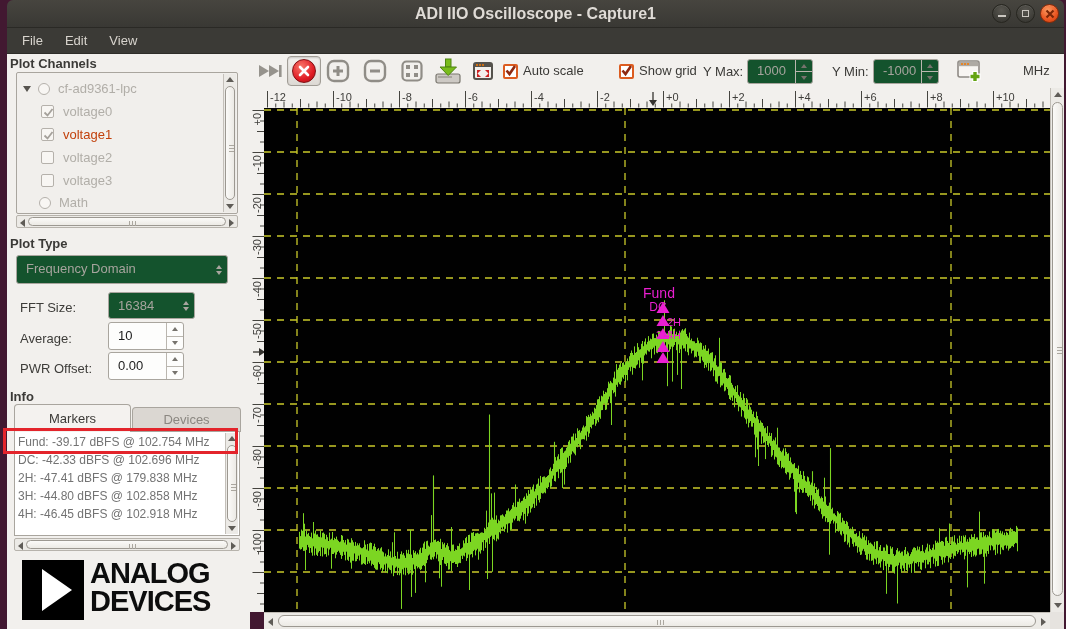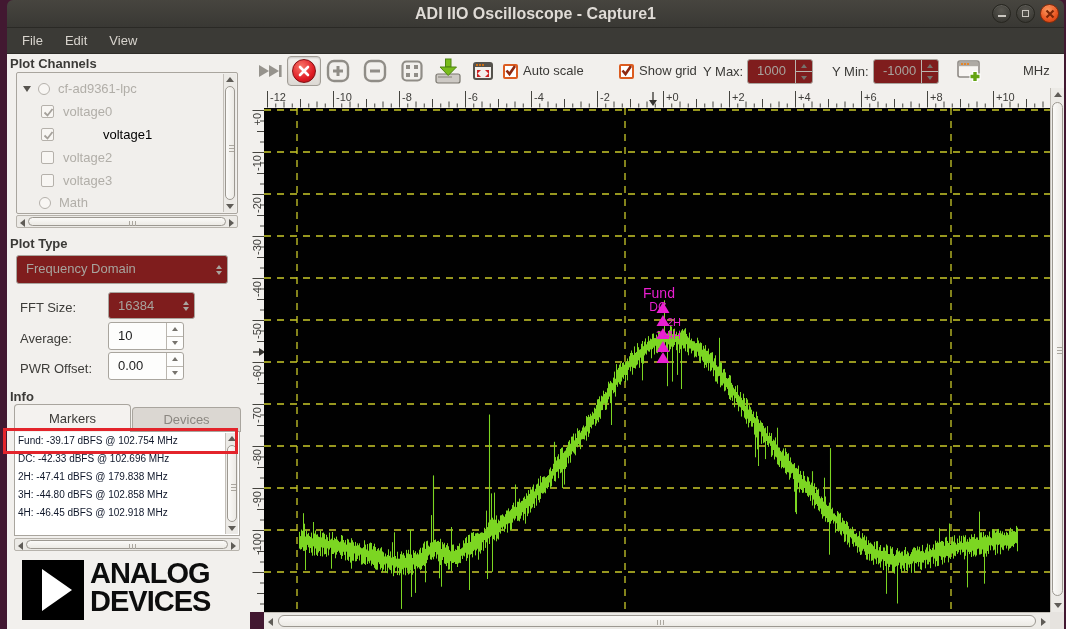--- a/index.html
+++ b/index.html
@@ -30,21 +30,21 @@
 
   
   .sidebar { position:absolute; left:7px; top:54px; width:243px; height:575px; background:#f2f0ed; }
   .hdg { position:absolute; font-size:13px; font-weight:bold; color:#3b3a37; }
   .lbl { position:absolute; font-size:13px; color:#3d3c39; }
 
   .chanbox { position:absolute; left:9px; top:18px; width:222px; height:142px;
     background:#f1efec; border:1px solid #a9a59e; border-radius:2px; overflow:hidden; }
   .chan-row { position:absolute; left:0; height:23px; display:flex; align-items:center; font-size:13px; }
   .gray { color:#b1aea8; }
-  .dark { color:#000000;margin-left:40px; }
+  .dark { color:#c2410c; }
   .expander { width:0; height:0; border-left:4.5px solid transparent; border-right:4.5px solid transparent;
     border-top:6px solid #57544f; margin-right:7px; }
   .radio { width:12px; height:12px; border-radius:50%; border:1px solid #b5b1ab; background:#f8f6f3; margin-right:8px; }
   .cbx { width:13px; height:13px; border:1px solid #b5b1ab; border-radius:2px; background:#f8f6f3;
     margin-right:9px; position:relative; }
   .cbx svg { position:absolute; left:0; top:0; }
 
   .mini-vscroll { position:absolute; right:1px; top:1px; width:13px; bottom:1px;
     background:#eceae6; border-left:1px solid #c4c0ba; }
   .mini-hscroll { position:absolute; height:13px; background:#eceae6; border:1px solid #b7b3ac; border-radius:2px; }
@@ -55,39 +55,39 @@
   .grip-h { position:absolute; top:3px; display:flex; gap:2px; }
   .grip-h i { width:1px; height:5px; background:#aba79f; }
   .grip-v { position:absolute; left:3px; display:flex; flex-direction:column; gap:2px; }
   .grip-v i { width:5px; height:1px; background:#aba79f; }
   .arr { width:0; height:0; position:absolute; }
   .arr.up { border-left:4px solid transparent; border-right:4px solid transparent; border-bottom:5px solid #5f5c57; }
   .arr.down { border-left:4px solid transparent; border-right:4px solid transparent; border-top:5px solid #5f5c57; }
   .arr.left { border-top:4px solid transparent; border-bottom:4px solid transparent; border-right:5px solid #5f5c57; }
   .arr.right { border-top:4px solid transparent; border-bottom:4px solid transparent; border-left:5px solid #5f5c57; }
 
-  .inset { position:absolute; border:1px solid #a9a59e; border-radius:3px; background:#7f1d1d; display:flex; }
+  .inset { position:absolute; border:1px solid #a9a59e; border-radius:3px; background:#14532d; display:flex; }
   .inset.on { background:#fdfdfc; }
   .inset .val { flex:1; font-size:13px; color:#a7a49e; padding:5px 0 0 9px; white-space:nowrap; overflow:hidden; }
   .inset.on .val { color:#1b1b1b; }
   .spin-btns { width:17px; border-left:1px solid #bab6af; display:flex; flex-direction:column; }
   .spin-btns div { flex:1; display:flex; align-items:center; justify-content:center; position:relative; }
   .spin-btns .t { width:0;height:0;border-left:3.5px solid transparent;border-right:3.5px solid transparent; }
   .spin-btns .t.u { border-bottom:4.5px solid #76736d; }
   .spin-btns .t.d { border-top:4.5px solid #76736d; }
   .combo-btns { width:17px; display:flex; flex-direction:column; align-items:center; justify-content:center; gap:2px; }
 
   .tab { position:absolute; border:1px solid #a9a59e; border-bottom:none; border-radius:4px 4px 0 0;
     text-align:center; font-size:13px; }
   .tab.active { background:#f4f2ef; color:#3b3a37; height:28px; padding-top:6px; z-index:2; }
   .tab.inactive { background:#dbd7d2; color:#8b8781; height:25px; padding-top:4px; }
 
   .marker-list { position:absolute; left:7px; top:377px; width:226px; height:105px;
     background:#ffffff; border:1px solid #a9a59e; overflow:hidden; z-index:1; }
-  .marker-row { position:absolute; left:3px; right:14px; height:18px; font-size:10px; color:#0f172a; white-space:nowrap; }
+  .marker-row { position:absolute; left:3px; right:14px; height:18px; font-size:12px; color:#737373; white-space:nowrap; }
 
   .hl-rect { position:absolute; left:3px; top:428px; width:235px; height:26px;
     border:3px solid #e3242b; z-index:6; }
 
   .logo-sq { position:absolute; left:15px; top:506px; width:62px; height:60px; background:#000;
     display:flex; align-items:center; justify-content:center; }
   .logo-tri { width:0; height:0; border-left:30px solid #fff; border-top:21px solid transparent;
     border-bottom:21px solid transparent; margin-left:8px; }
   .logo-text { position:absolute; left:83px; top:505px; font-size:29px; font-weight:bold; color:#0d0d0d;
     line-height:28px; letter-spacing:-1px; }

